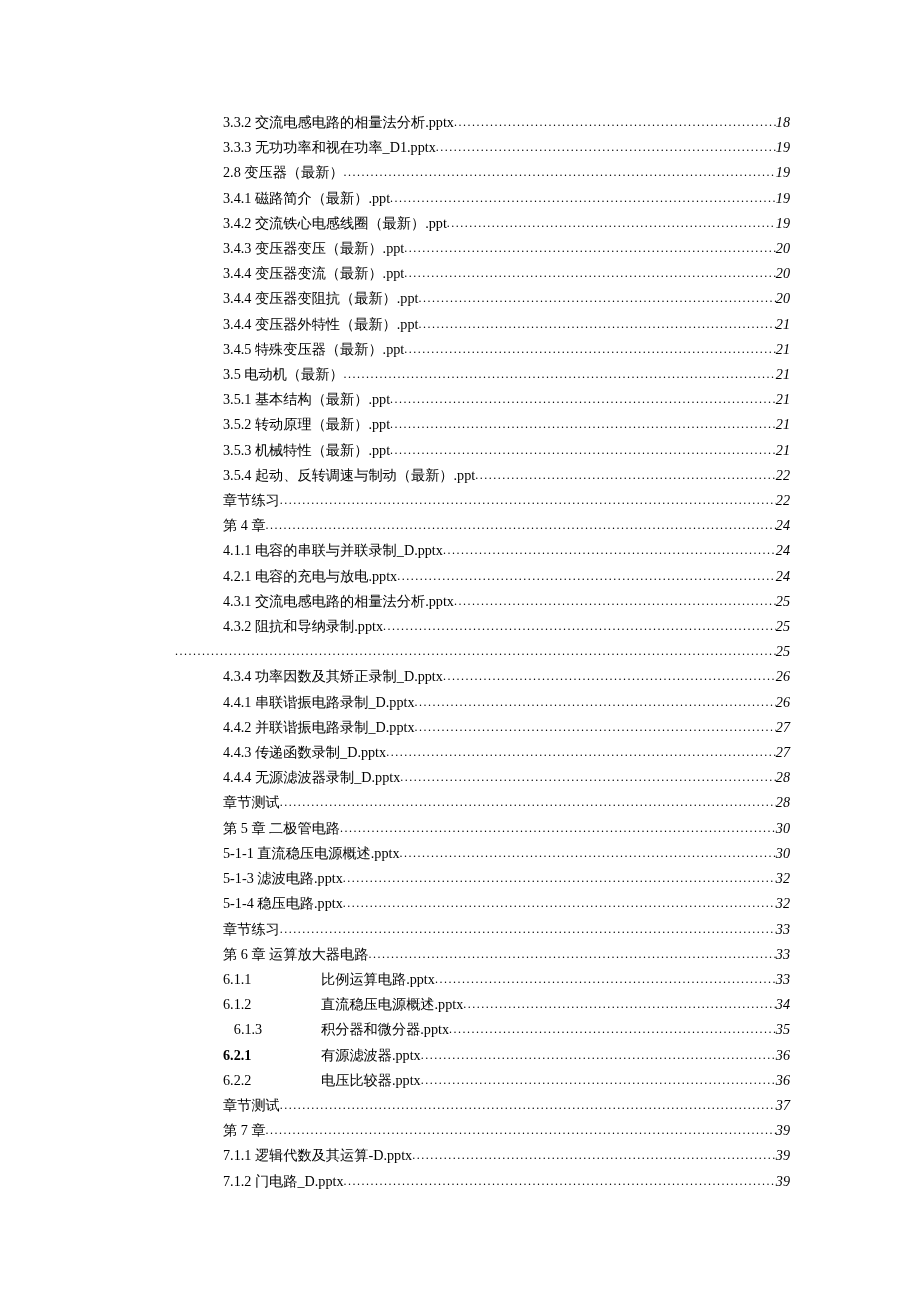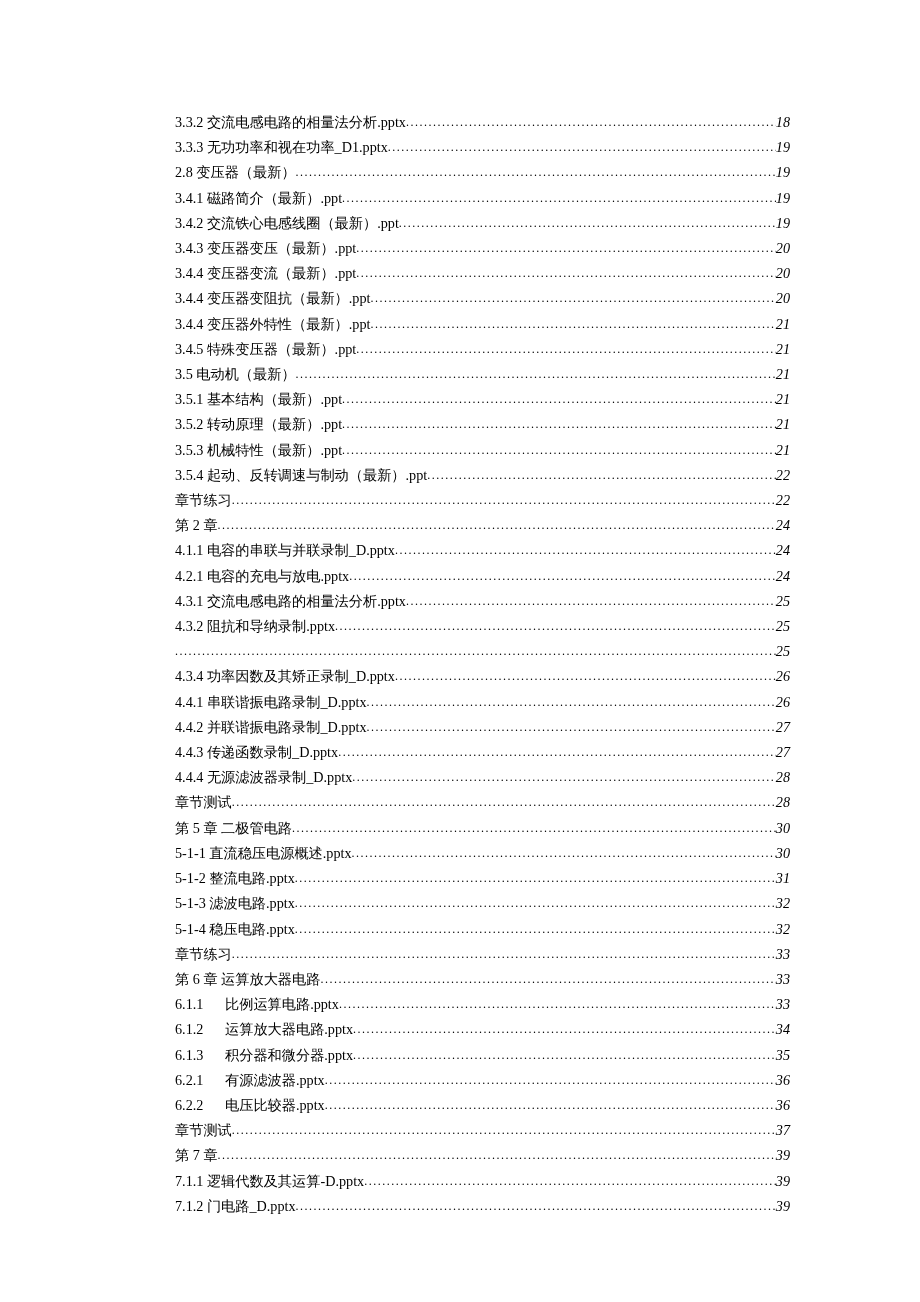--- a/index.html
+++ b/index.html
@@ -16,20 +16,21 @@
     .toc-line {
       display: flex;
       align-items: baseline;
       font-size: 14.2px;
       line-height: 24.2px;
       color: #000000;
       white-space: nowrap;
     }
     .toc-text {
       flex-shrink: 0;
+      margin-left: 48px;
     }
     .toc-dots {
       flex: 1;
       overflow: hidden;
       letter-spacing: 1.5px;
       font-size: 12px;
       position: relative;
       top: -1px;
     }
     .toc-dots::before {
@@ -119,21 +120,21 @@
         <span class="toc-text">3.5.4  起动、反转调速与制动（最新）.ppt</span>
         <span class="toc-dots"></span>
         <span class="toc-page">22</span>
       </div>
       <div class="toc-line">
         <span class="toc-text">章节练习</span>
         <span class="toc-dots"></span>
         <span class="toc-page">22</span>
       </div>
       <div class="toc-line">
-        <span class="toc-text">第 2 章</span>
+        <span class="toc-text">第 4 章</span>
         <span class="toc-dots"></span>
         <span class="toc-page">24</span>
       </div>
       <div class="toc-line">
         <span class="toc-text">4.1.1  电容的串联与并联录制_D.pptx</span>
         <span class="toc-dots"></span>
         <span class="toc-page">24</span>
       </div>
       <div class="toc-line">
         <span class="toc-text">4.2.1  电容的充电与放电.pptx</span>
@@ -186,25 +187,20 @@
       </div>
       <div class="toc-line">
         <span class="toc-text">第 5 章  二极管电路</span>
         <span class="toc-dots"></span>
         <span class="toc-page">30</span>
       </div>
       <div class="toc-line">
         <span class="toc-text">5-1-1  直流稳压电源概述.pptx</span>
         <span class="toc-dots"></span>
         <span class="toc-page">30</span>
-      </div>
-      <div class="toc-line">
-        <span class="toc-text">5-1-2  整流电路.pptx</span>
-        <span class="toc-dots"></span>
-        <span class="toc-page">31</span>
       </div>
       <div class="toc-line">
         <span class="toc-text">5-1-3  滤波电路.pptx</span>
         <span class="toc-dots"></span>
         <span class="toc-page">32</span>
       </div>
       <div class="toc-line">
         <span class="toc-text">5-1-4  稳压电路.pptx</span>
         <span class="toc-dots"></span>
         <span class="toc-page">32</span>
@@ -220,32 +216,32 @@
         <span class="toc-page">33</span>
       </div>
       <div class="toc-line">
         <span class="toc-text" style="min-width: 50px; font-family: Liberation Serif, serif;">6.1.1</span>
         <span class="toc-text">比例运算电路.pptx</span>
         <span class="toc-dots"></span>
         <span class="toc-page">33</span>
       </div>
       <div class="toc-line">
         <span class="toc-text" style="min-width: 50px;">6.1.2</span>
-        <span class="toc-text">运算放大器电路.pptx</span>
+        <span class="toc-text">直流稳压电源概述.pptx</span>
         <span class="toc-dots"></span>
         <span class="toc-page">34</span>
       </div>
       <div class="toc-line">
-        <span class="toc-text" style="min-width: 50px;">6.1.3</span>
+        <span class="toc-text" style="min-width: 50px; text-align: center;">6.1.3</span>
         <span class="toc-text">积分器和微分器.pptx</span>
         <span class="toc-dots"></span>
         <span class="toc-page">35</span>
       </div>
       <div class="toc-line">
-        <span class="toc-text" style="min-width: 50px;">6.2.1</span>
+        <span class="toc-text" style="min-width: 50px; font-weight: bold;">6.2.1</span>
         <span class="toc-text">有源滤波器.pptx</span>
         <span class="toc-dots"></span>
         <span class="toc-page">36</span>
       </div>
       <div class="toc-line">
         <span class="toc-text" style="min-width: 50px;">6.2.2</span>
         <span class="toc-text">电压比较器.pptx</span>
         <span class="toc-dots"></span>
         <span class="toc-page">36</span>
       </div>

